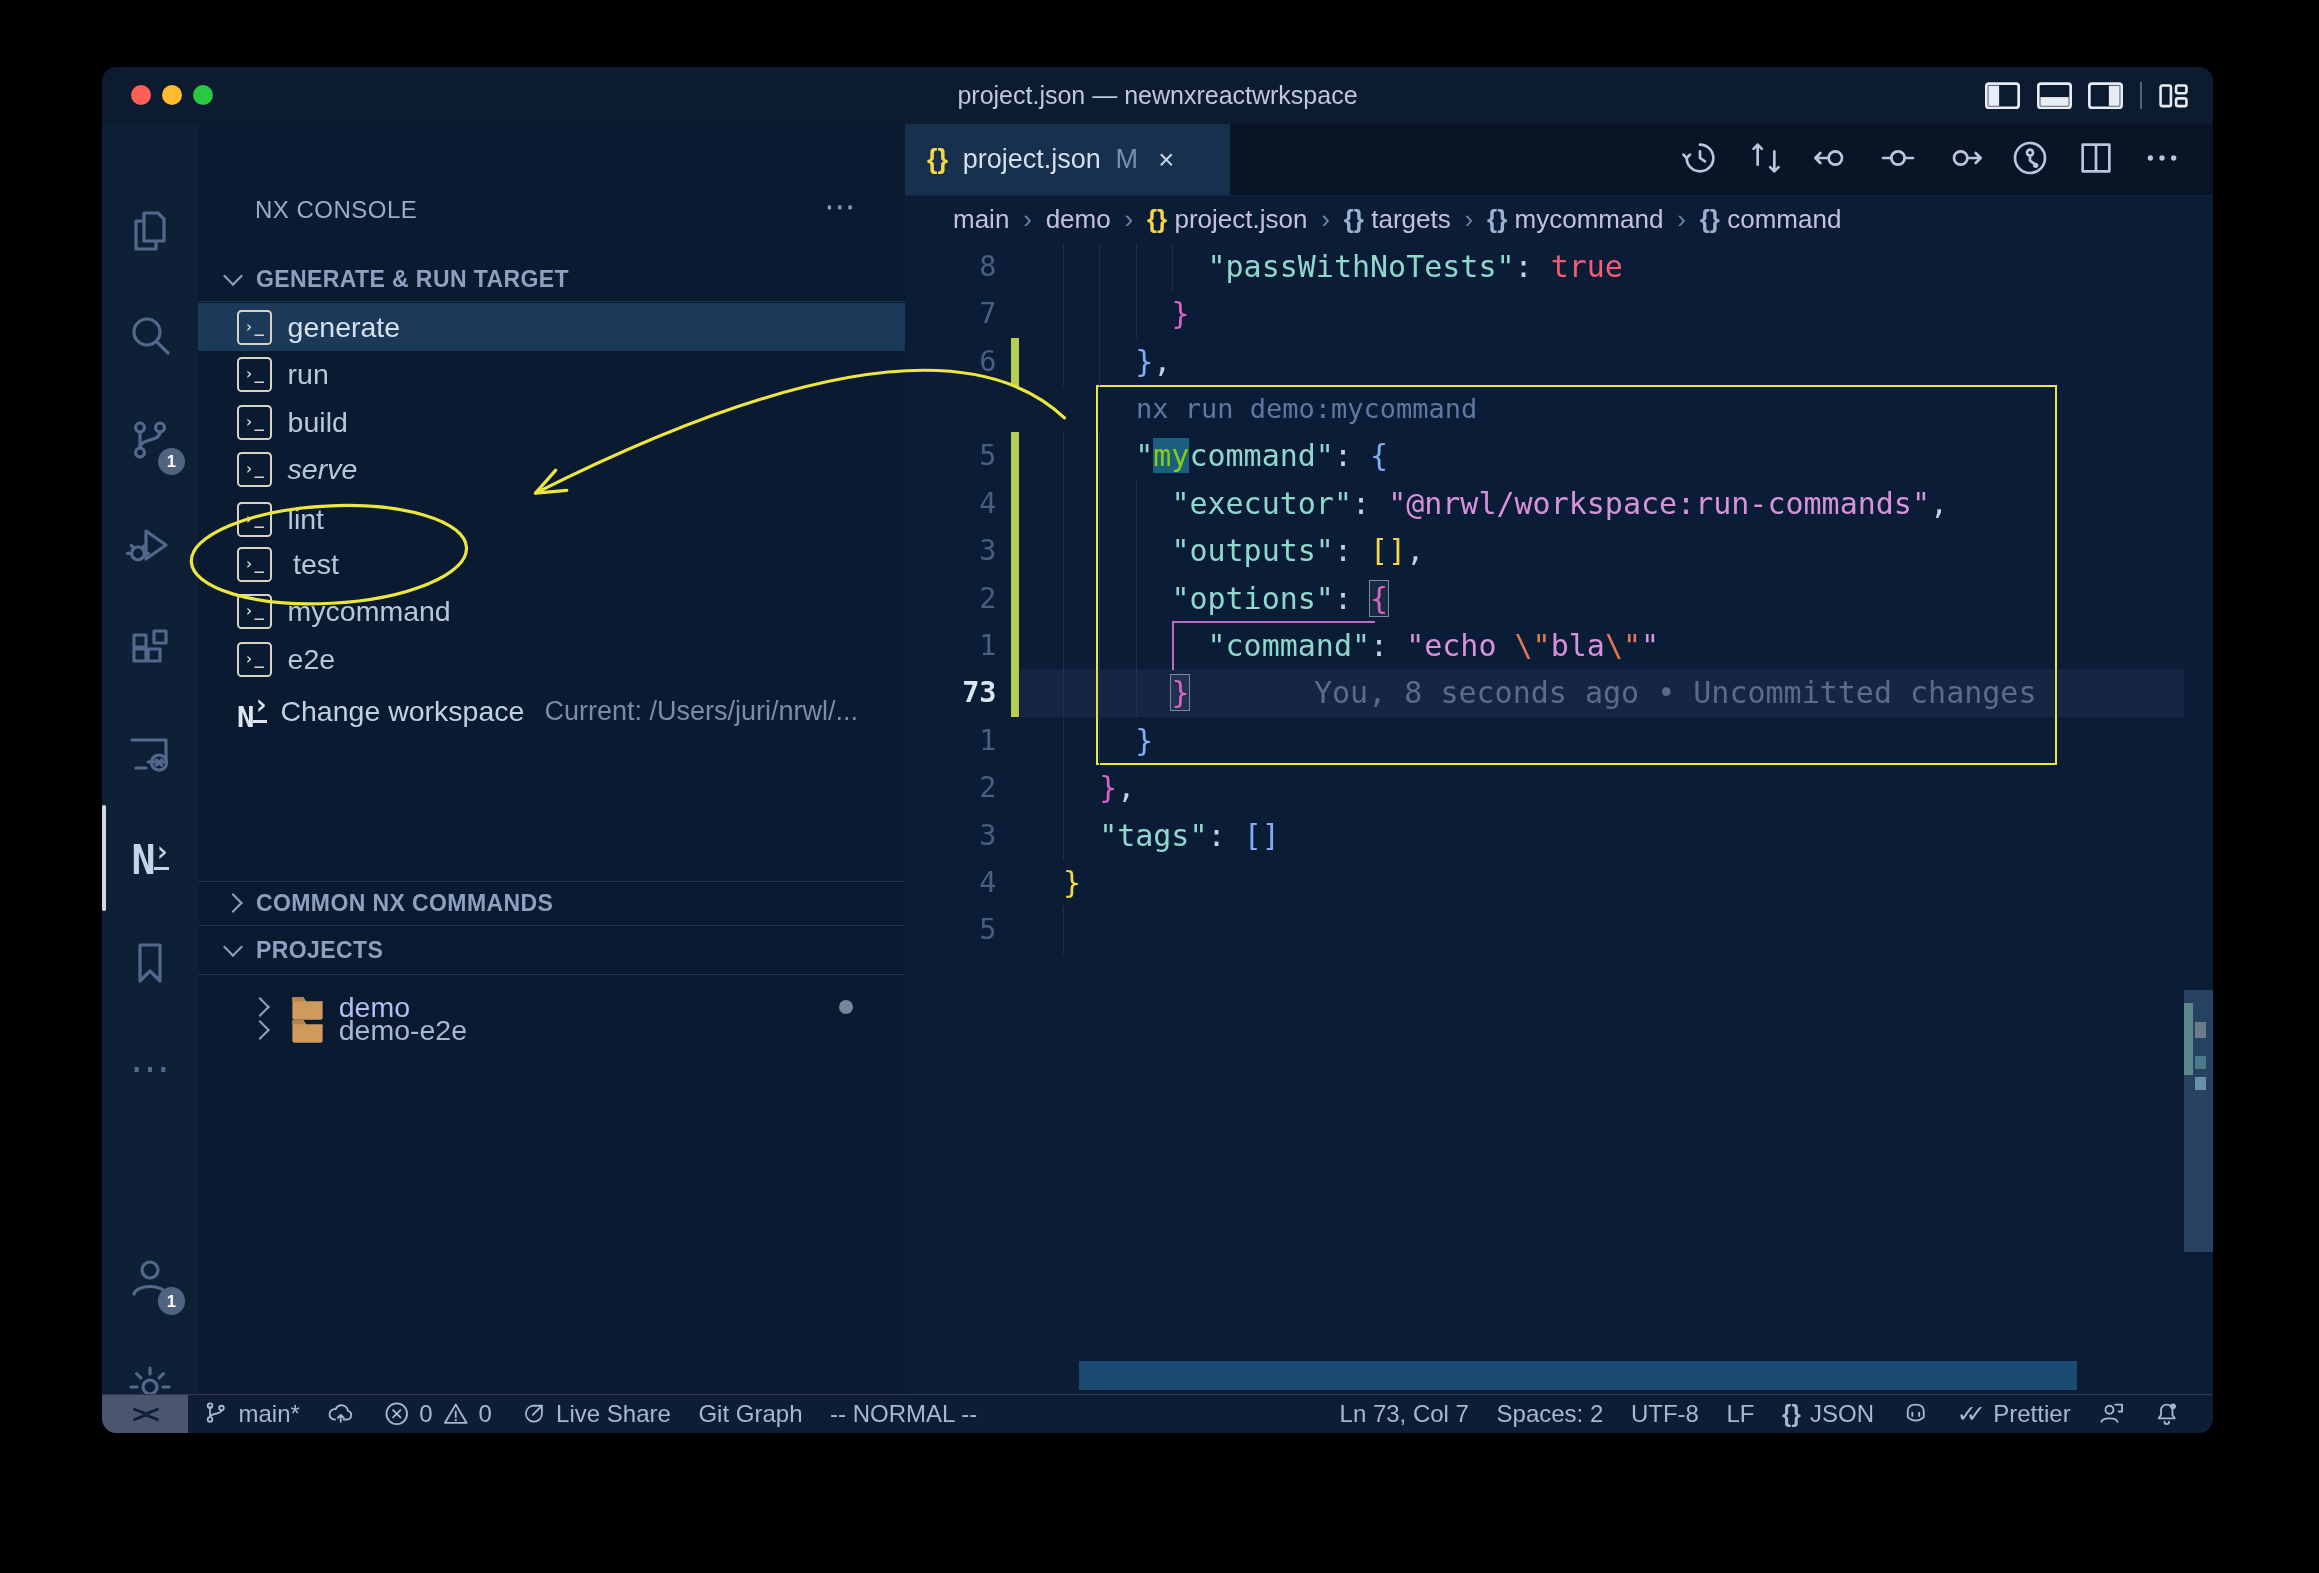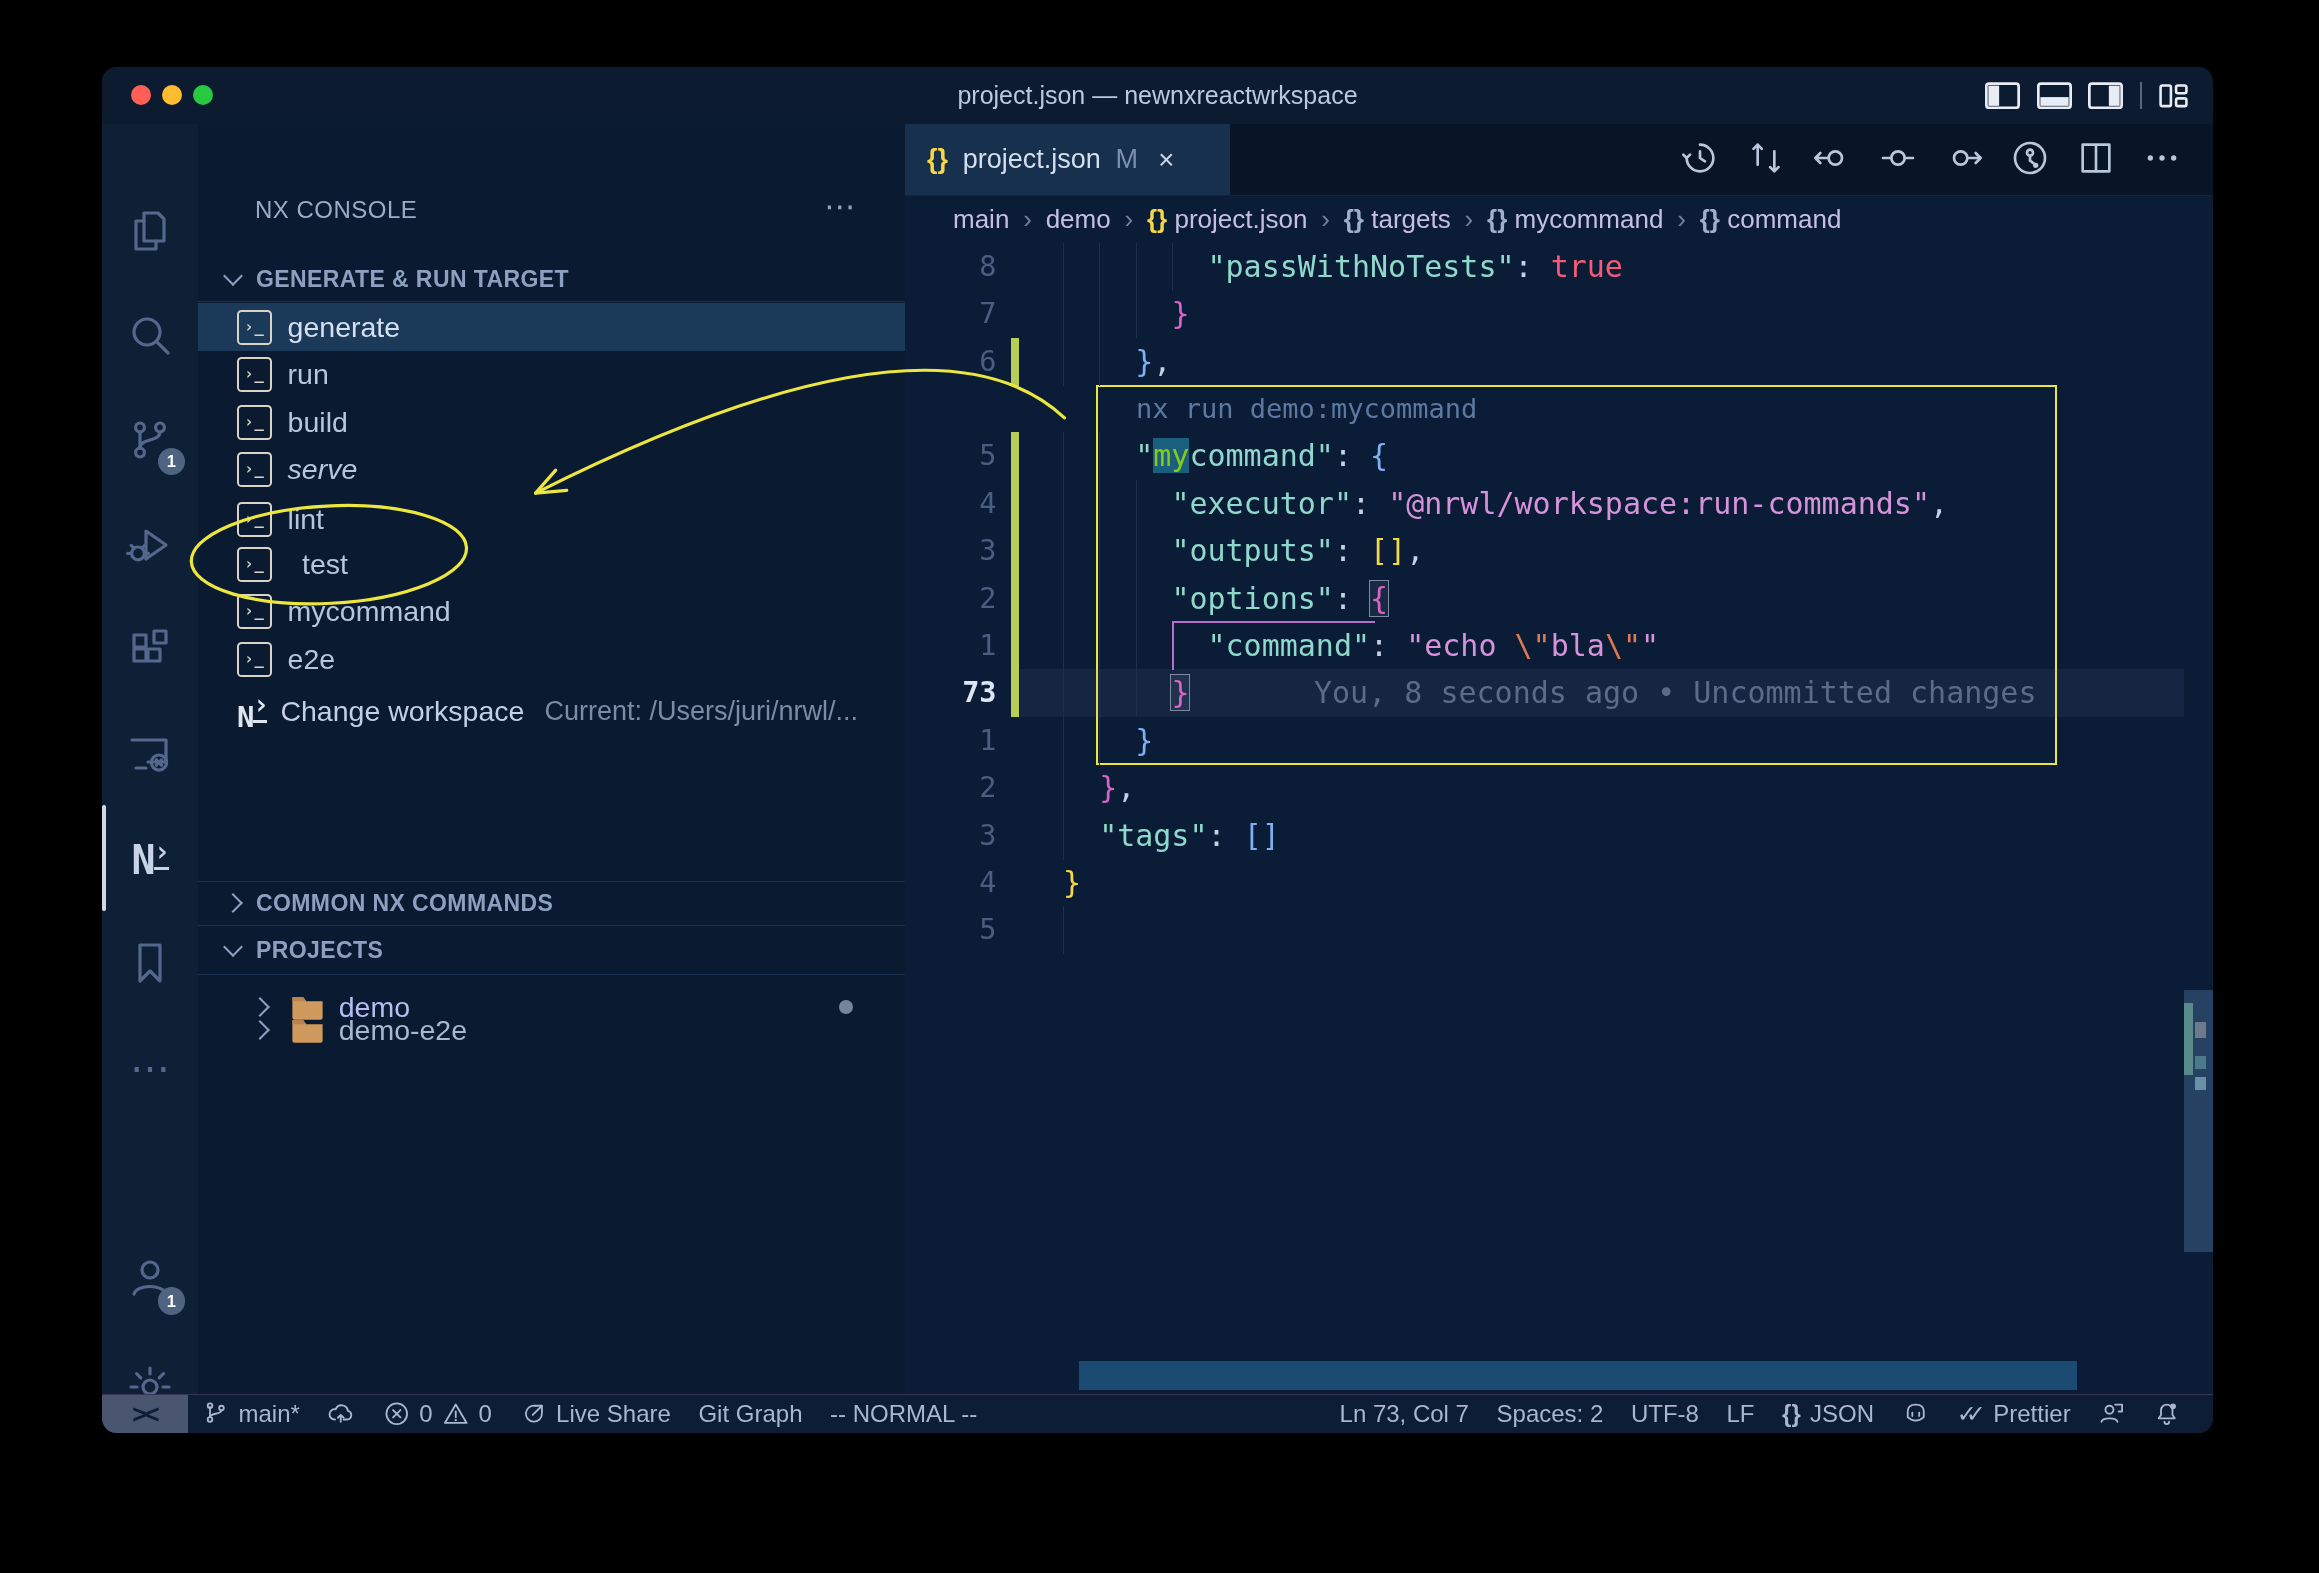--- a/index.html
+++ b/index.html
@@ -221,21 +221,21 @@
             <div class="sb-row" style="top: 321px;">
               <span class="termico" style="margin-left: 39px;">›_</span>
               <span style="margin-left: 15.6px; font-style: italic;">serve</span>
             </div>
             <div class="sb-row" style="top: 371px;">
               <span class="termico" style="margin-left: 39px;">›_</span>
               <span style="margin-left: 15.6px;">lint</span>
             </div>
             <div class="sb-row" style="top: 416px;">
               <span class="termico" style="margin-left: 39px;">›_</span>
-              <span style="margin-left: 30px;">test</span>
+              <span style="margin-left: 21px;">test</span>
             </div>
             <div class="sb-row" style="top: 463px;">
               <span class="termico" style="margin-left: 39px;">›_</span>
               <span style="margin-left: 15.6px;">mycommand</span>
             </div>
             <div class="sb-row" style="top: 511px;">
               <span class="termico" style="margin-left: 39px;">›_</span>
               <span style="margin-left: 15.6px;">e2e</span>
             </div>
             <div class="sb-row" style="top: 563px;">

